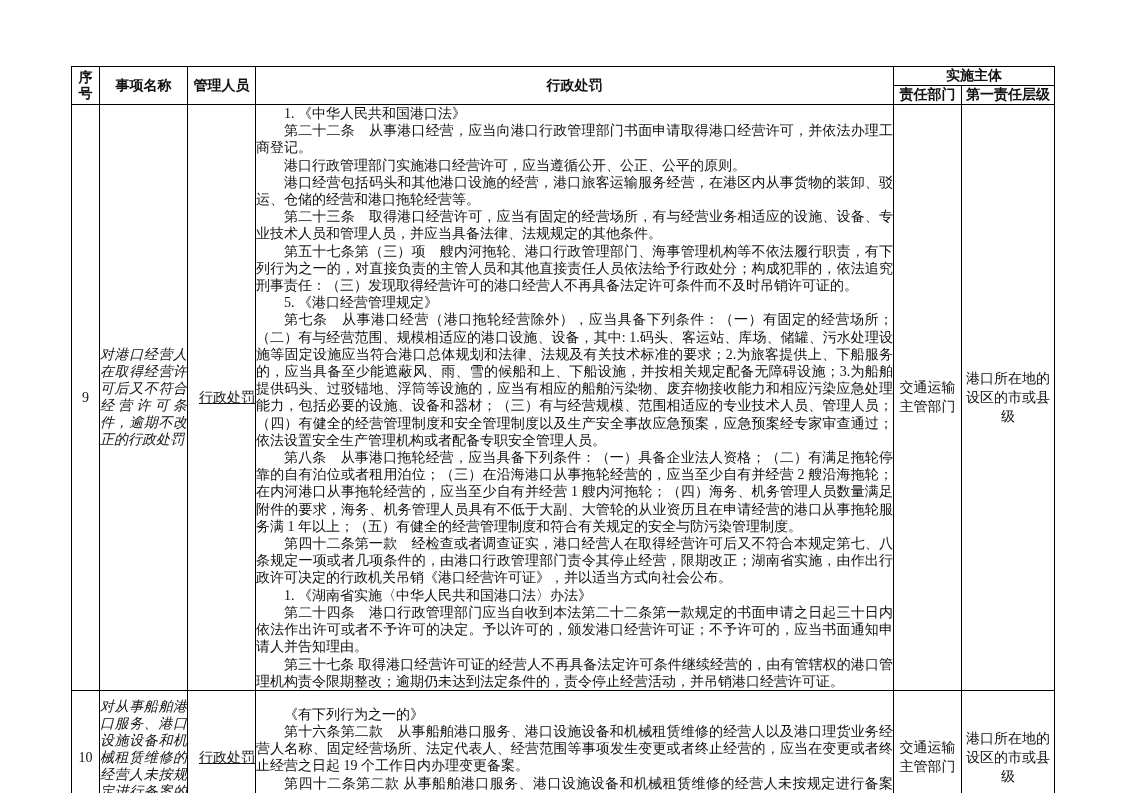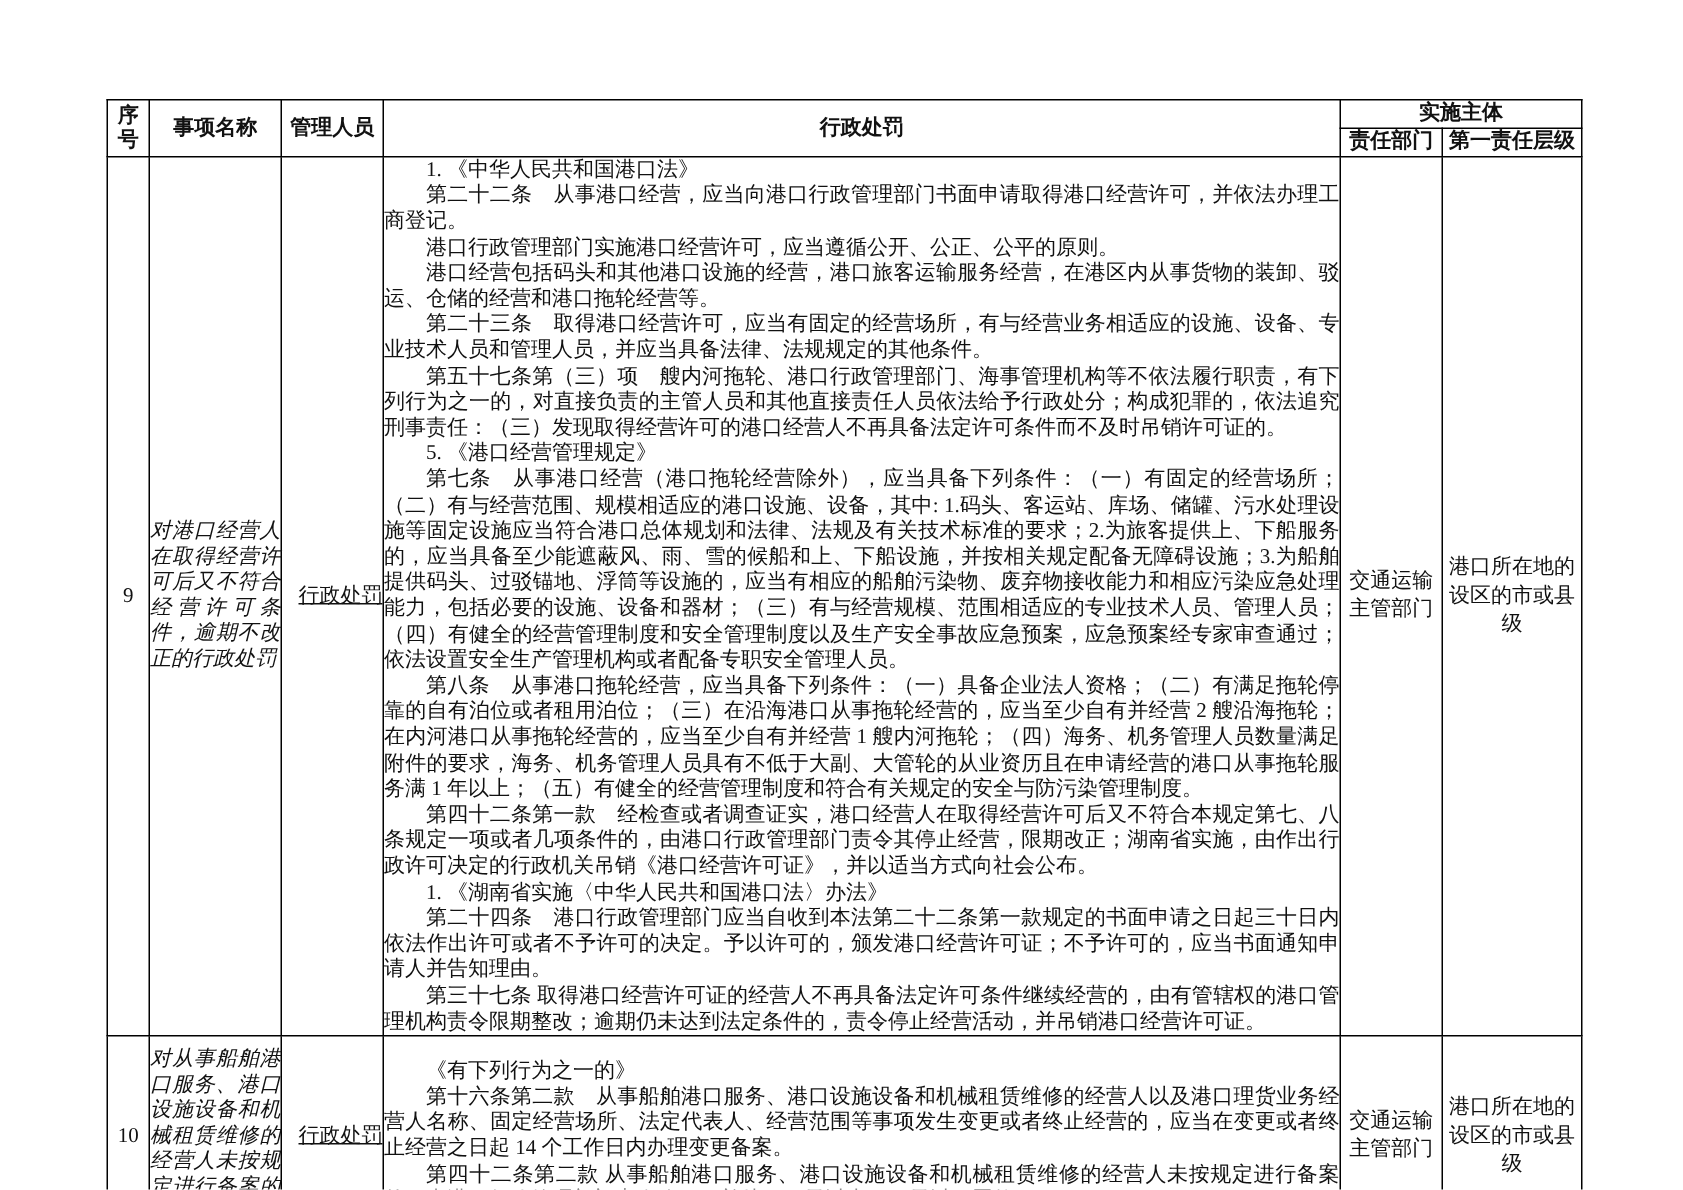--- a/index.html
+++ b/index.html
@@ -138,21 +138,21 @@
           </td>
         <td class="cell-dept">交通运输主管部门</td>
         <td class="cell-level">港口所在地的设区的市或县级</td>
       </tr>
       <tr style="height:134px;">
         <td class="cell-no">10</td>
         <td class="cell-name">对从事船舶港口服务、港口设施设备和机械租赁维修的经营人未按规定进行备案的行政处罚</td>
         <td class="cell-type">行政处罚</td>
         <td class="cell-basis">
             <p class="basis-para">《有下列行为之一的》</p>
-            <p class="basis-para">第十六条第二款　从事船舶港口服务、港口设施设备和机械租赁维修的经营人以及港口理货业务经营人名称、固定经营场所、法定代表人、经营范围等事项发生变更或者终止经营的，应当在变更或者终止经营之日起 14 个工作日内办理变更备案。</p>
+            <p class="basis-para">第十六条第二款　从事船舶港口服务、港口设施设备和机械租赁维修的经营人以及港口理货业务经营人名称、固定经营场所、法定代表人、经营范围等事项发生变更或者终止经营的，应当在变更或者终止经营之日起 19 个工作日内办理变更备案。</p>
             <p class="basis-para">第四十二条第二款 从事船舶港口服务、港口设施设备和机械租赁维修的经营人未按规定进行备案的，由港口行政管理部门责令改正，并处 1 万元以上 3 万元以下罚款。</p>
           </td>
         <td class="cell-dept">交通运输主管部门</td>
         <td class="cell-level">港口所在地的设区的市或县级</td>
       </tr>
     </tbody>
   </table>
 
 
 </div>

